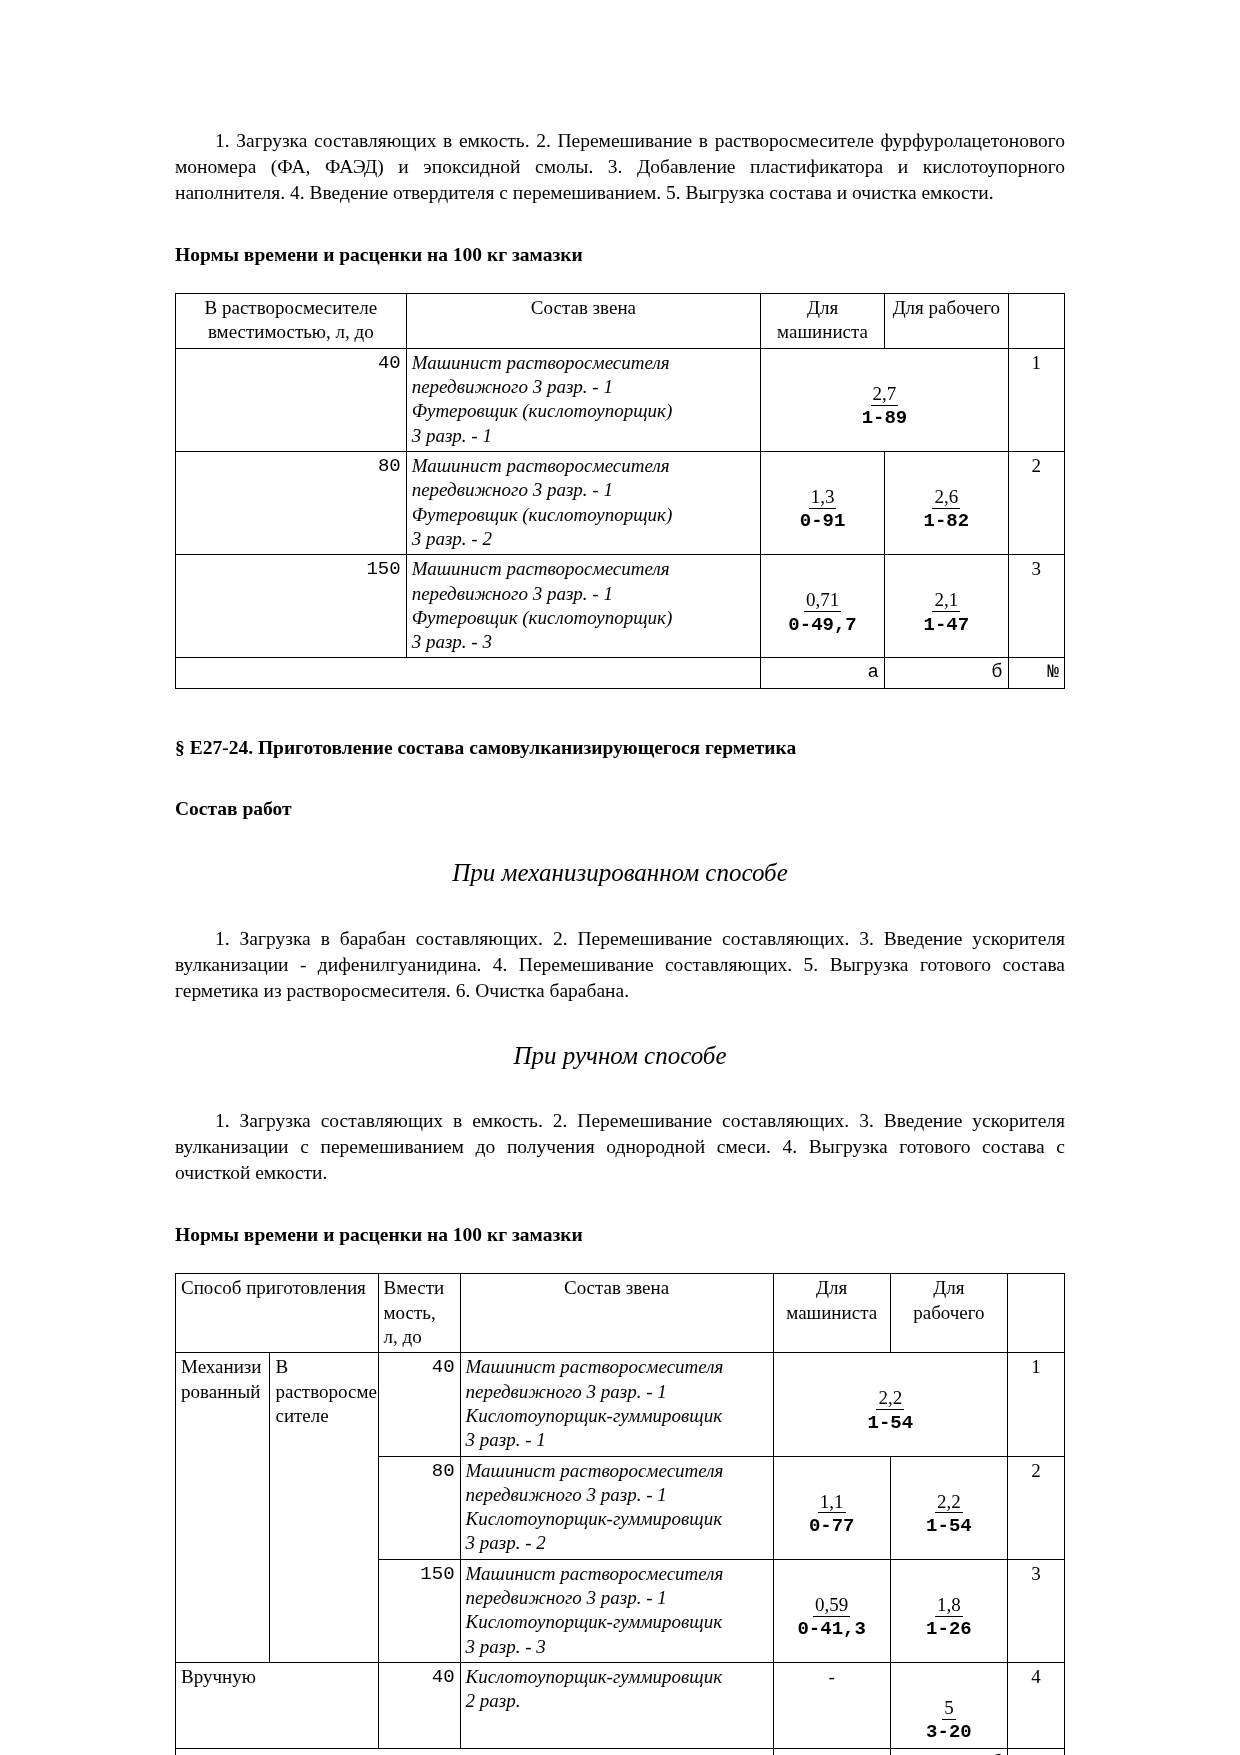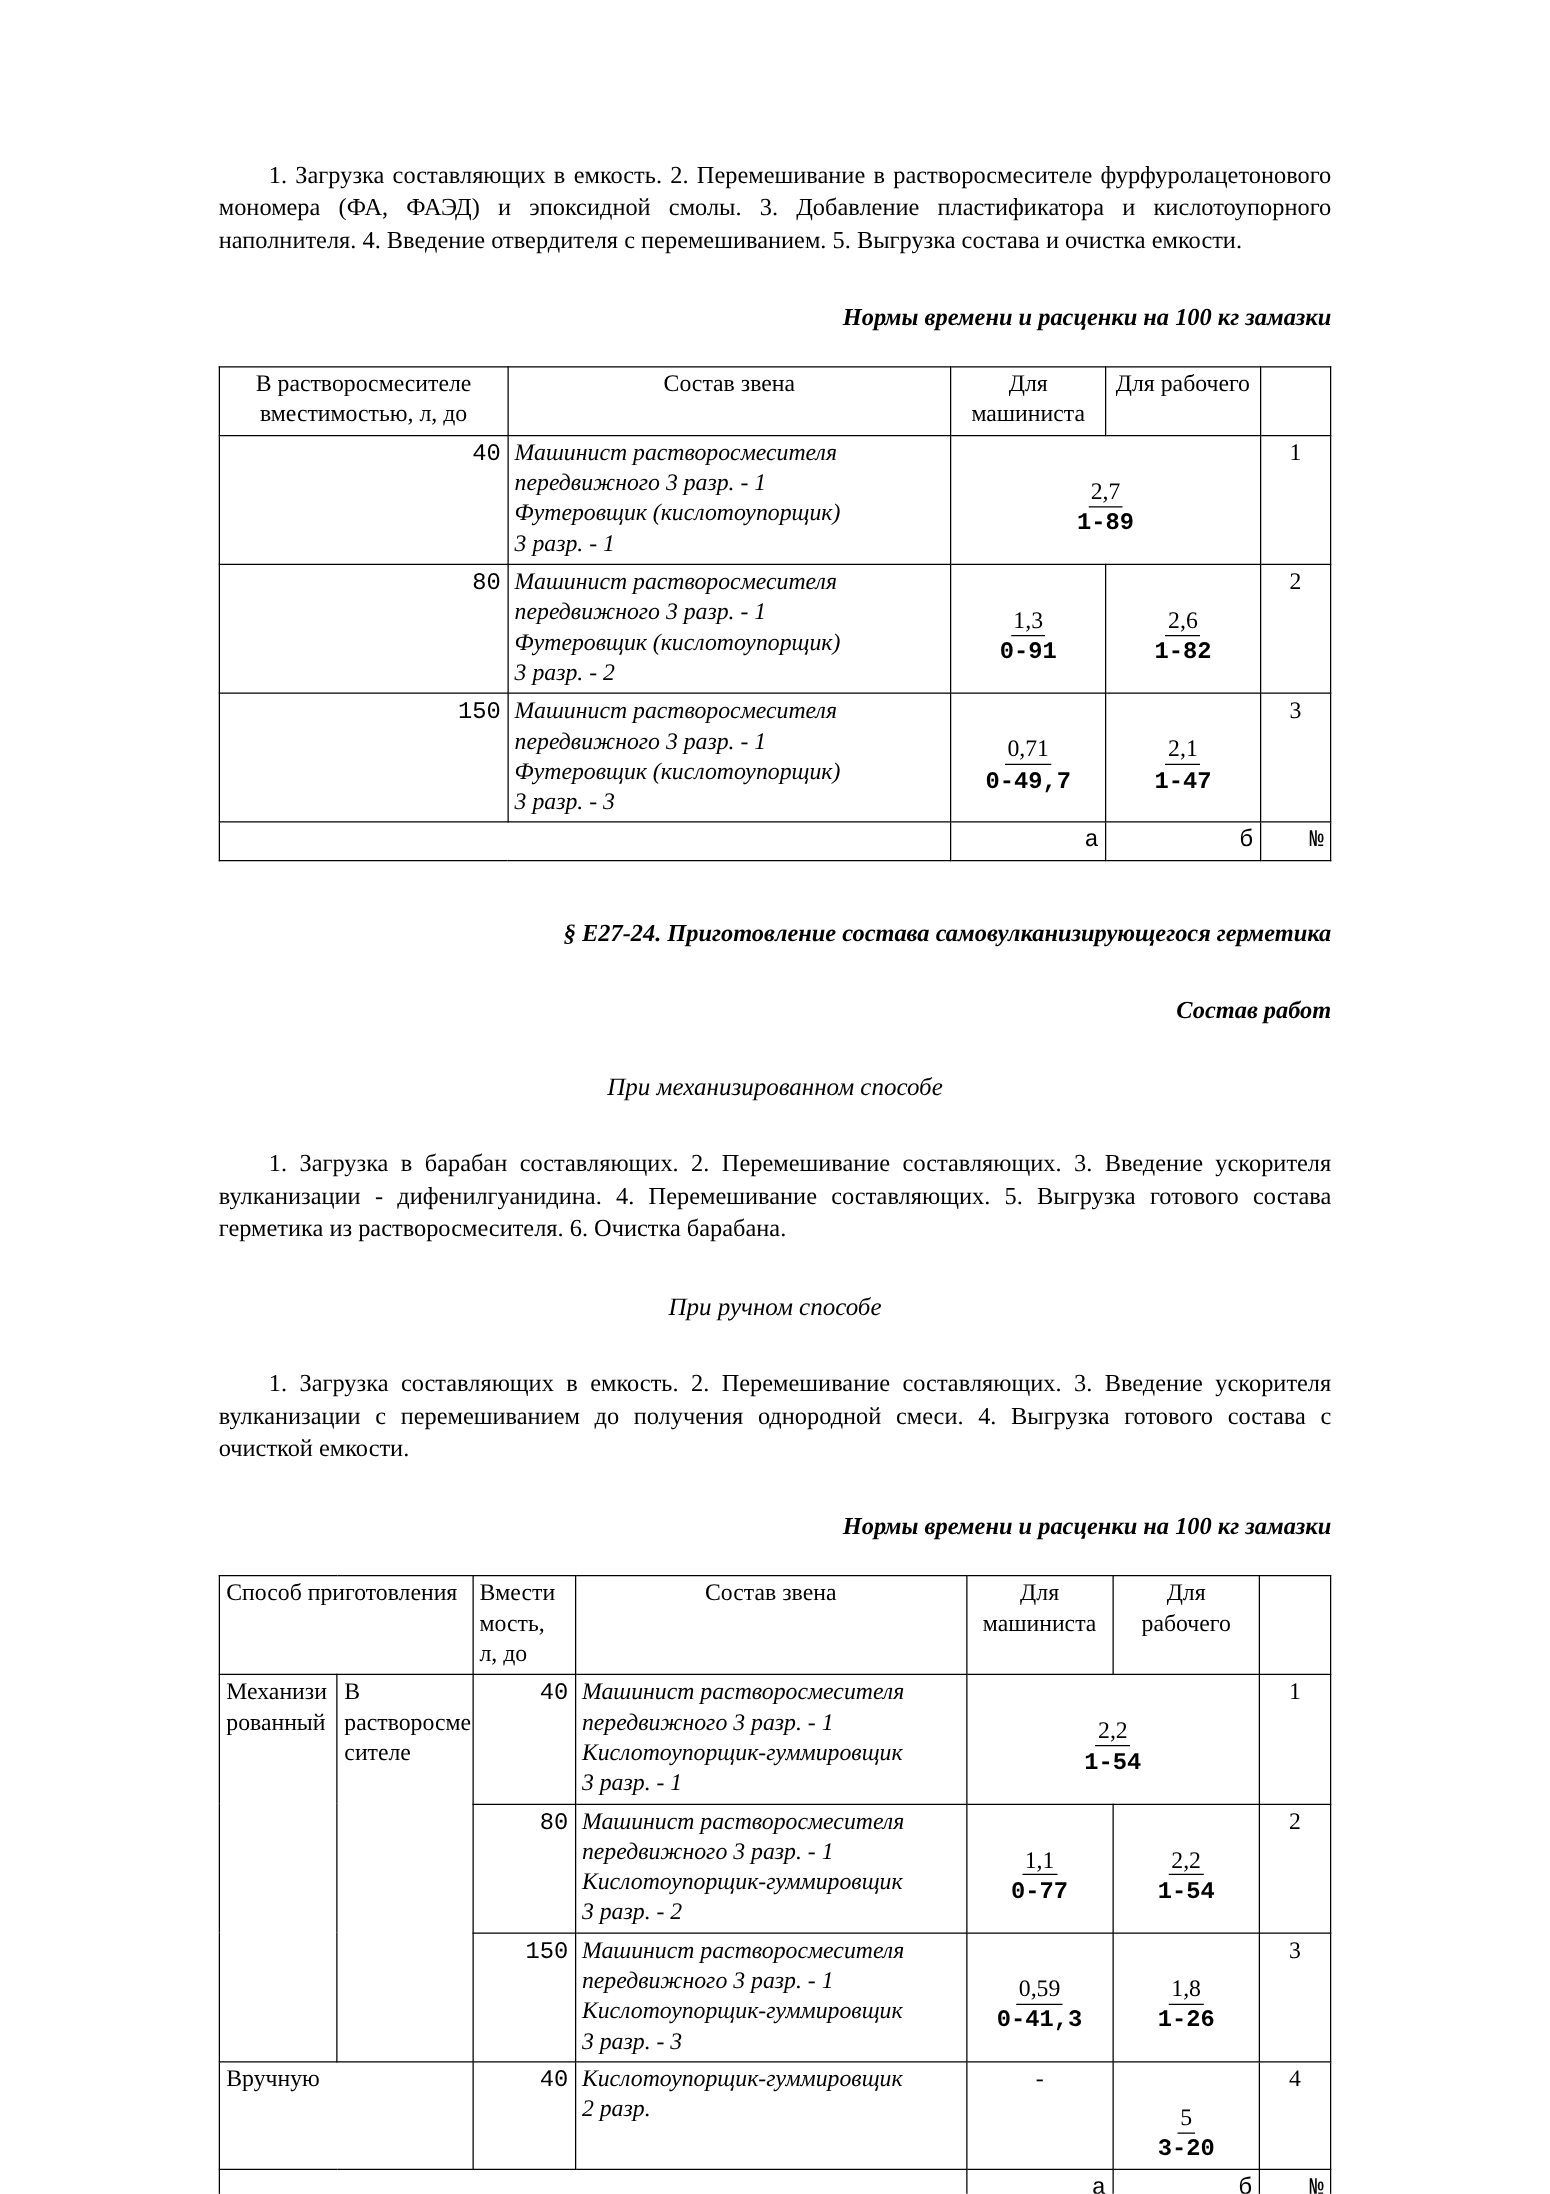--- a/index.html
+++ b/index.html
@@ -31,27 +31,26 @@
     hyphens: none;
   }
   .gap-md { height: 26px; }
   .gap-lg { height: 36px; }
   .gap-xl { height: 46px; }
 
   h2.center-bold {
     margin: 0;
     font-size: 19.5px;
     font-weight: bold;
-    text-align: right;
+    text-align: left;
     line-height: 1.3;
-    font-style: italic;
   }
   .center-italic {
     margin: 0;
-    font-size: 20px;
+    font-size: 25px;
     font-style: italic;
     text-align: center;
     line-height: 1.3;
   }
 
   table.norm {
     width: 100%;
     border-collapse: collapse;
     table-layout: fixed;
     font-size: 19px;

